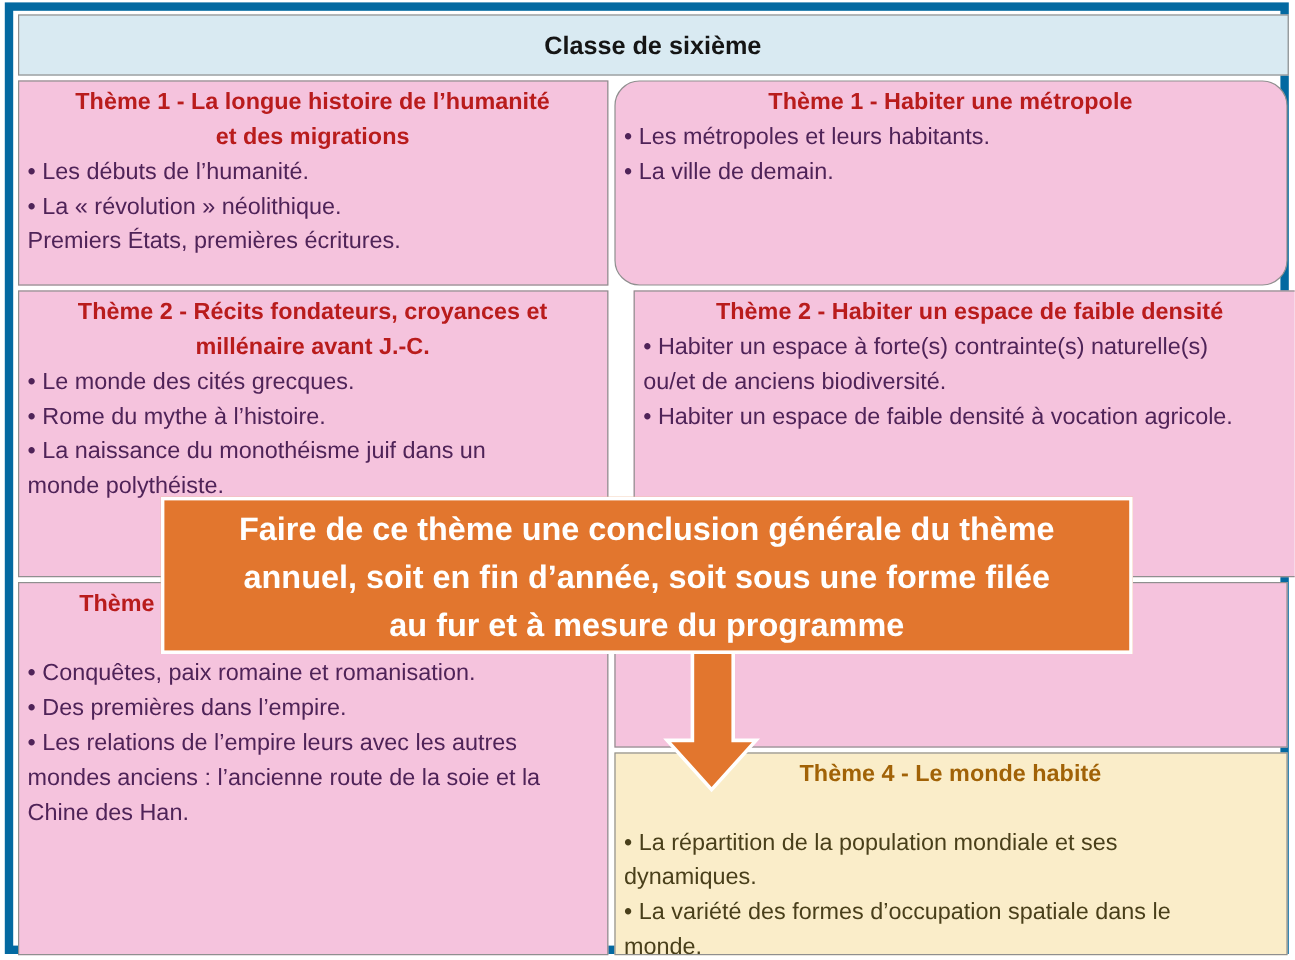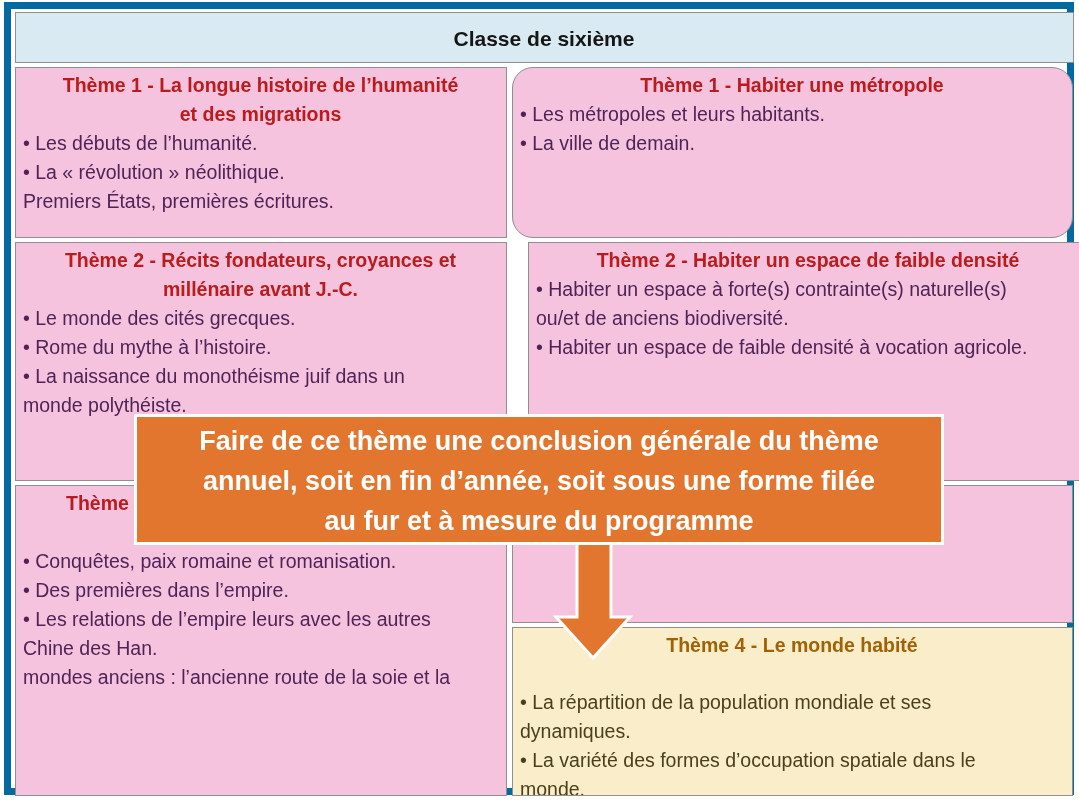--- a/index.html
+++ b/index.html
@@ -64,22 +64,22 @@
       <div class="line">ou/et de anciens biodiversité.</div>
       <div class="line">• Habiter un espace de faible densité à vocation agricole.</div>
     </div>
 
     <div class="cell pink" style="left:4px;top:476px;width:492px;height:311px;">
       <div class="ctitle">Thème 3 - L’empire romain dans le monde</div>
       <div class="ctitle">antique</div>
       <div class="line">• Conquêtes, paix romaine et romanisation.</div>
       <div class="line">• Des premières dans l’empire.</div>
       <div class="line">• Les relations de l’empire leurs avec les autres</div>
+      <div class="line">mondes anciens : l’ancienne route de la soie et la</div>
       <div class="line">Chine des Han.</div>
-      <div class="line">mondes anciens : l’ancienne route de la soie et la</div>
     </div>
 
     <div class="cell pink" style="left:501px;top:476px;width:561px;height:138px;">
       <div class="ctitle">Thème 3 - Habiter les littoraux</div>
       <div class="line">• Littoral industrialo-portuaire, littoral touristique.</div>
     </div>
 
     <div class="cell yellow" style="left:501px;top:618px;width:561px;height:169px;">
       <div class="ctitle">Thème 4 - Le monde habité</div>
       <div class="gap"></div>

